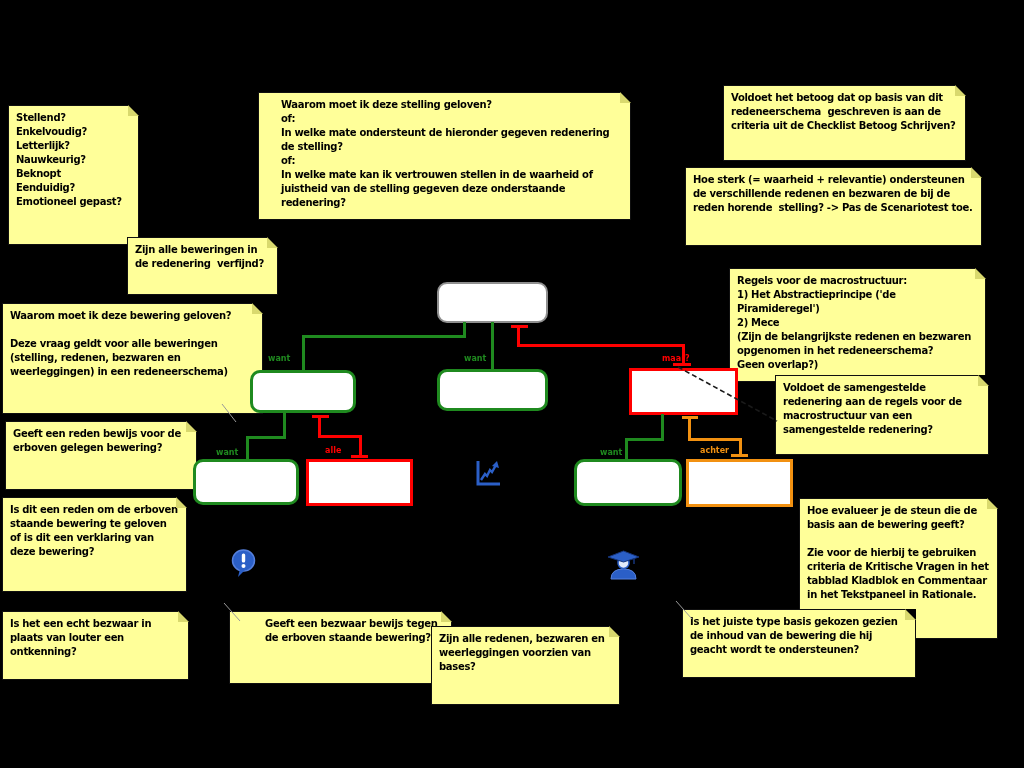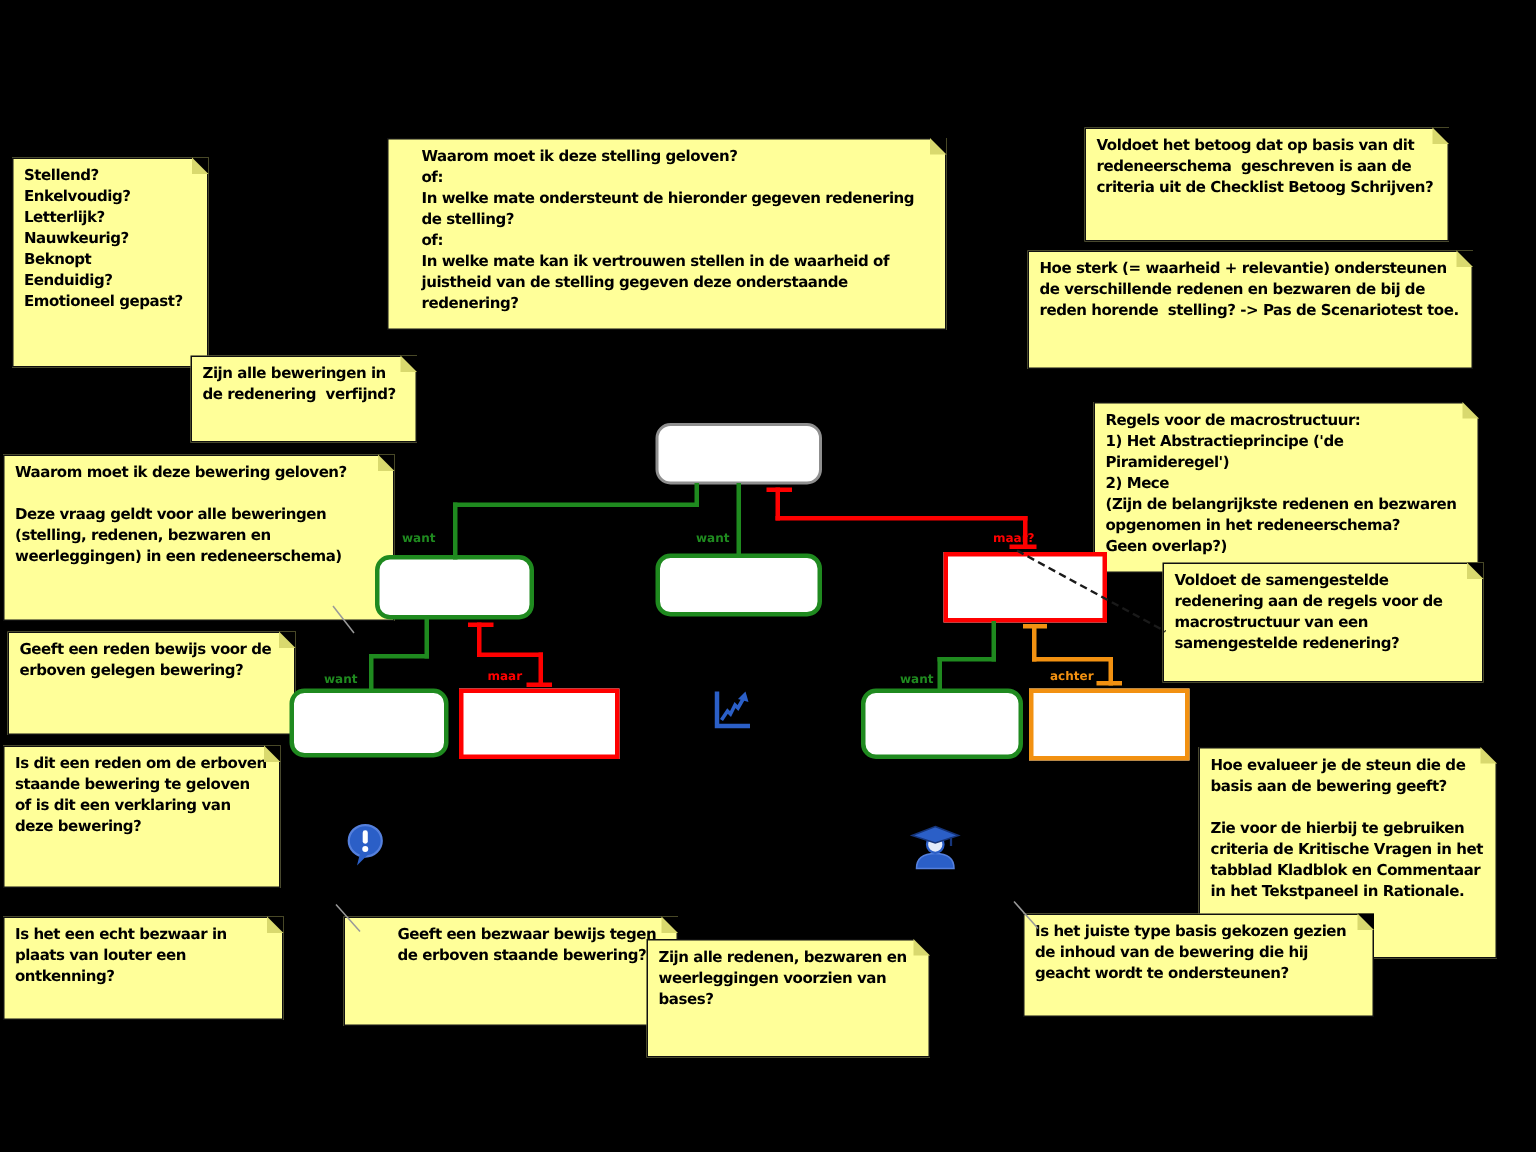--- a/index.html
+++ b/index.html
@@ -104,21 +104,21 @@
   <div class="seg orange" style="left:682px;top:416px;width:16px;height:3px;"></div>
   <div class="seg orange" style="left:688px;top:416px;width:3px;height:25px;"></div>
   <div class="seg orange" style="left:688px;top:438px;width:54px;height:3px;"></div>
   <div class="seg orange" style="left:739px;top:438px;width:3px;height:19px;"></div>
   <div class="seg orange" style="left:731px;top:454px;width:17px;height:3px;"></div>
 
   <span class="elabel green" style="left:268px;top:355px;">want</span>
   <span class="elabel green" style="left:464px;top:355px;">want</span>
   <span class="elabel red" style="left:662px;top:355px;">maar?</span>
   <span class="elabel green" style="left:216px;top:449px;">want</span>
-  <span class="elabel red" style="left:325px;top:447px;">maar</span>
+  <span class="elabel red" style="left:325px;top:447px;">alle</span>
   <span class="elabel green" style="left:600px;top:449px;">want</span>
   <span class="elabel orange" style="left:700px;top:447px;">achter</span>
 
   <svg class="icon" style="left:472px;top:458px;" width="31" height="31" viewBox="0 0 31 31">
     <path d="M6 3 L6 26 L28 26" stroke="#2B5FC7" stroke-width="3" fill="none"></path>
     <path d="M9 22 L13 16 L15 18 L18 12 L20 14 L24 7" stroke="#2B5FC7" stroke-width="2.4" fill="none"></path>
     <path d="M25 3 L27 10 L20 8 Z" fill="#2B5FC7"></path>
   </svg>
   <svg class="icon" style="left:231px;top:549px;" width="25" height="31" viewBox="0 0 25 31">
     <ellipse cx="12.5" cy="11.5" rx="11" ry="10.5" fill="#2B5FC7" stroke="#5580DD" stroke-width="1.5"></ellipse>

